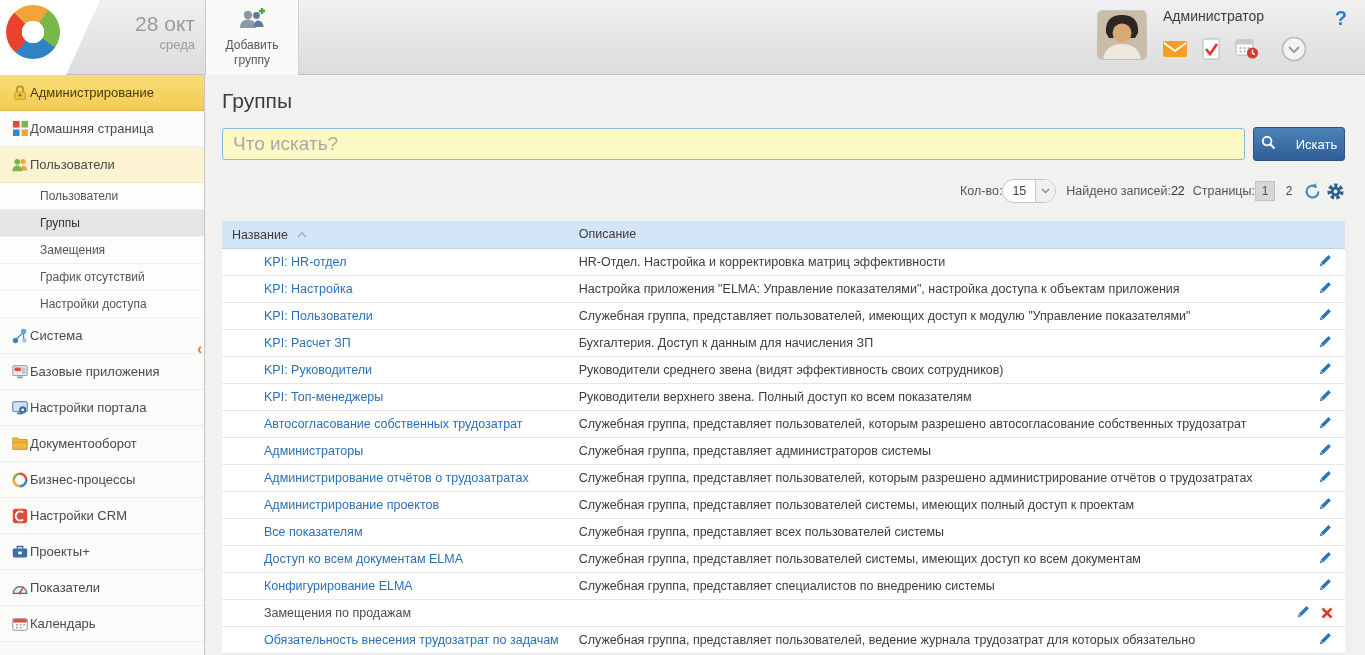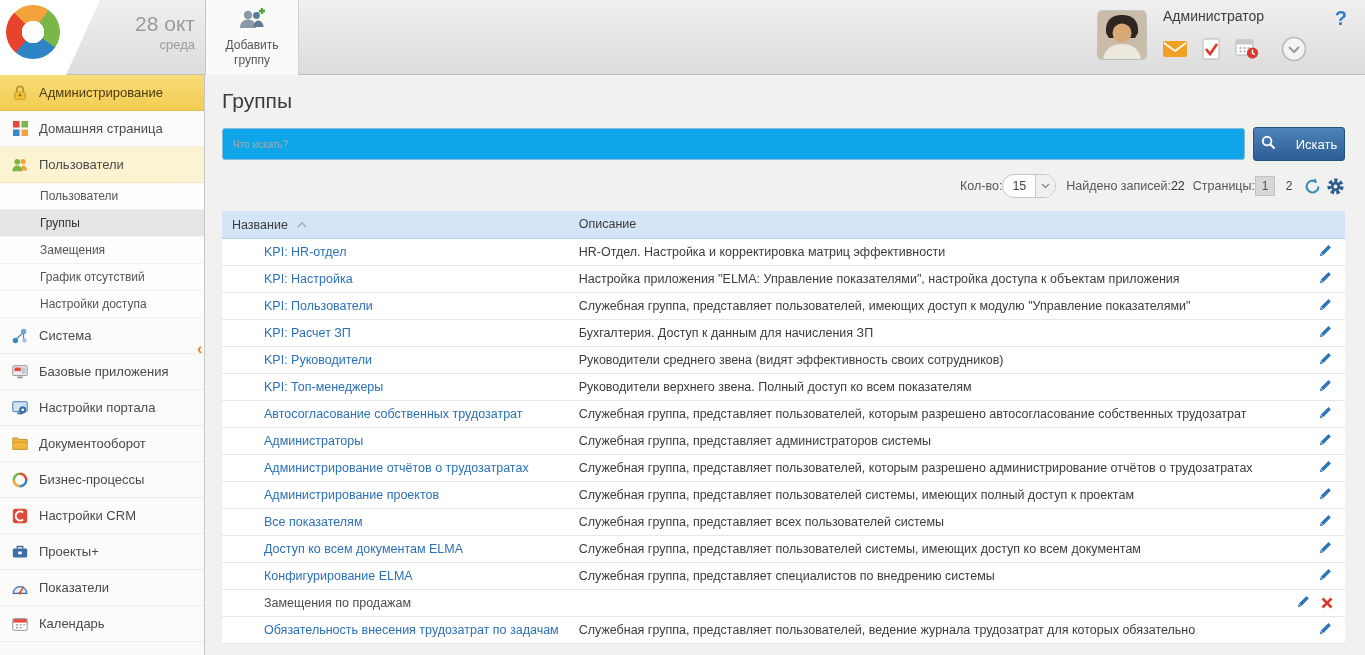--- a/index.html
+++ b/index.html
@@ -28,42 +28,42 @@
   .avatar { position:absolute; left:1098px; top:11px; width:48px; height:48px; border-radius:4px; overflow:hidden;
     box-shadow:0 0 0 1px rgba(0,0,0,.15); }
   .user-name { position:absolute; left:1163px; top:8px; font-size:14px; color:#3c3c3c; }
   .header-icons { position:absolute; left:1163px; top:36px; display:flex; align-items:center; gap:14px; }
   .hicon { display:inline-flex; align-items:center; justify-content:center; cursor:pointer; }
   .chevron-circle { margin-left:8px; }
   .help-link { position:absolute; right:18px; top:7px; color:#2f7ec7; font-size:20px; font-weight:bold; cursor:pointer; }
   
   .sidebar { position:absolute; left:0; top:75px; bottom:0; width:205px; background:#fafaf8;
     border-right:1px solid #c6c6c6; overflow:hidden; }
-  .side-item { height:36px; display:flex; align-items:center; gap:9px; padding-left:10px;
+  .side-item { height:36px; display:flex; align-items:center; padding-left:10px;
     font-size:13px; color:#4a4a4a; border-bottom:1px solid #ececea; cursor:pointer; background:#fbfbfa; }
   .side-item.active-yellow { background:linear-gradient(#f8dc78,#f2cd52); border-bottom-color:#e2bd45; color:#4a3a10; }
   .side-item.section-open { background:#fcf3d2; border-bottom-color:#f0e4bb; }
   .side-icon { width:20px; height:20px; display:inline-flex; align-items:center; justify-content:center; flex:0 0 20px; }
   .sub-item { height:27px; display:flex; align-items:center; padding-left:40px; font-size:12px; color:#555;
     background:#fdfdfc; border-bottom:1px solid #f1f1ef; cursor:pointer; }
   .sub-item.selected { background:#e5e5e3; color:#333; }
   .collapse-handle { position:absolute; left:197px; top:342px; z-index:6; color:#ef7d1a; font-size:16px;
     font-weight:bold; cursor:pointer; line-height:14px; }
   
   .main { position:absolute; left:206px; top:75px; right:0; bottom:0; background:#f1f1f0;
     padding:12px 20px 0 16px; overflow:hidden; }
   .page-title { font-size:21px; color:#3c3c3c; margin:2px 0 14px 0; font-weight:normal; }
   .search-row { display:flex; align-items:center; }
   .search-input { flex:1; height:32px; border:1px solid #85b7df; border-radius:3px; padding:0 10px;
-    font-size:10px; color:#444; background:#0ea5e9; outline:none; font-family:inherit; }
+    font-size:19px; color:#444; background:#fef9c3; outline:none; font-family:inherit; }
   .search-input::placeholder { color:#a8a8a8; }
   .search-btn { margin-left:8px; width:92px; height:34px; background:linear-gradient(#4d83b8,#2e5e95);
     border:1px solid #29537f; border-radius:3px; color:#fff; font-size:13px; display:flex; align-items:center;
     justify-content:center; gap:20px; cursor:pointer; font-family:inherit; }
-  .toolbar { display:flex; justify-content:flex-end; align-items:center; height:50px; font-size:12.5px;
+  .toolbar { display:flex; justify-content:flex-end; align-items:center; height:60px; font-size:12.5px;
     color:#555; }
   .count-select { display:inline-flex; align-items:center; height:24px; background:#fff;
     border:1px solid #c4c4c4; border-radius:12px; overflow:hidden; cursor:pointer; }
   .cs-val { padding:0 9px; color:#444; }
   .cs-arrow { width:20px; height:24px; display:inline-flex; align-items:center; justify-content:center;
     background:#f0f0f0; border-left:1px solid #c9c9c9; }
   .tb-gap { width:10px; }
   .found-num { margin-right:8px; color:#333; }
   .pages { display:inline-flex; gap:4px; align-items:center; }
   .page-box { min-width:20px; height:20px; display:inline-flex; align-items:center; justify-content:center;

